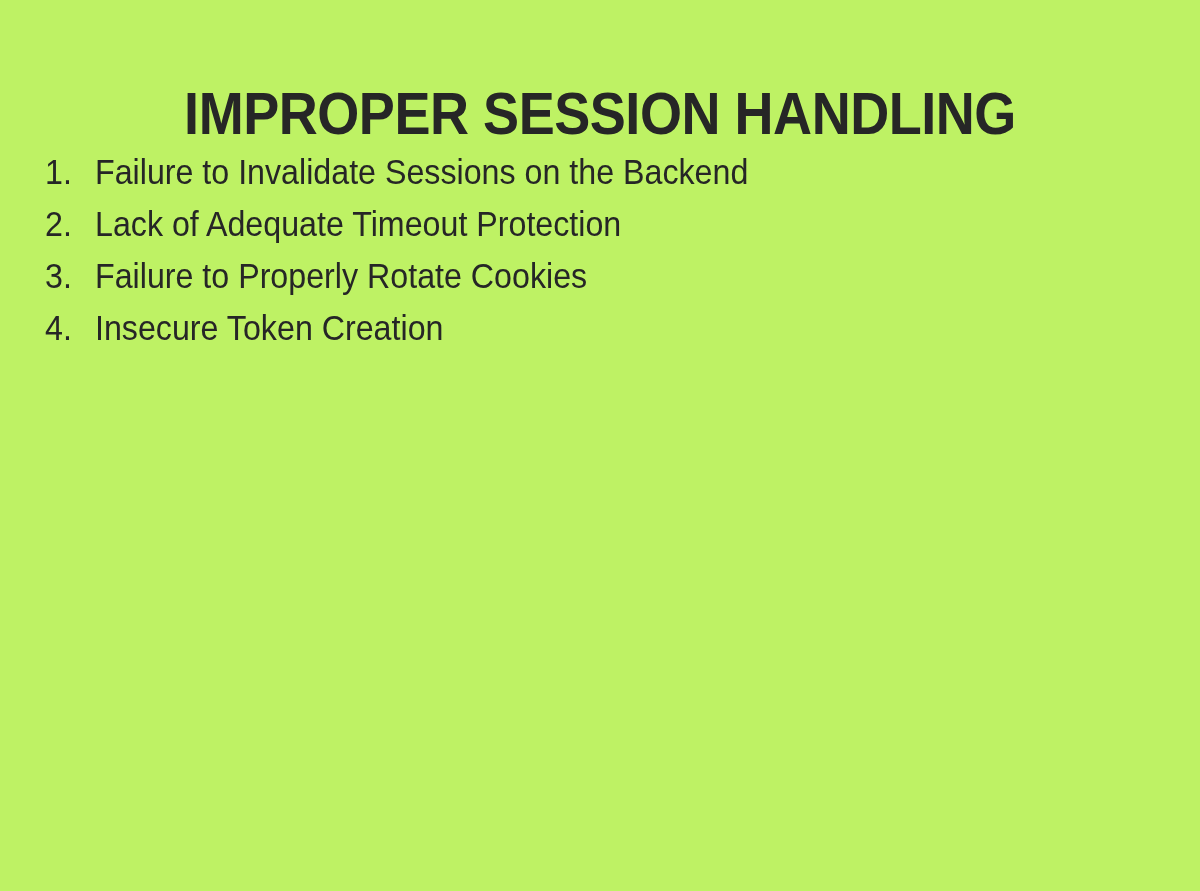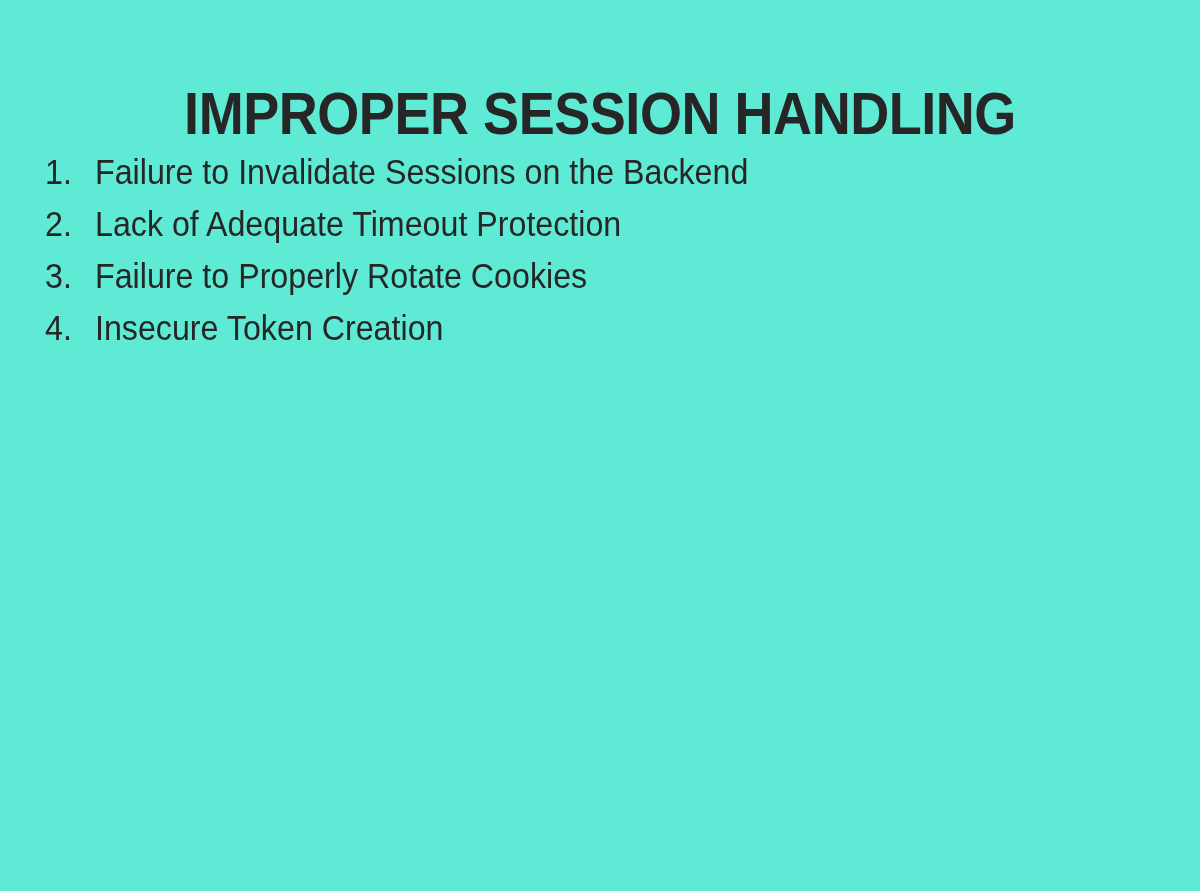--- a/index.html
+++ b/index.html
@@ -8,21 +8,21 @@
     padding: 0;
     background: #ffffff;
   }
   body {
     font-family: "DejaVu Sans", sans-serif;
   }
   .slide {
     position: relative;
     width: 1200px;
     height: 891px;
-    background: #5eead4;
+    background: #bef264;
     overflow: hidden;
     box-sizing: border-box;
     padding-left: 12px;
   }
   .slide-title {
     position: absolute;
     top: 44px;
     left: 0;
     width: 1200px;
     text-align: center;

